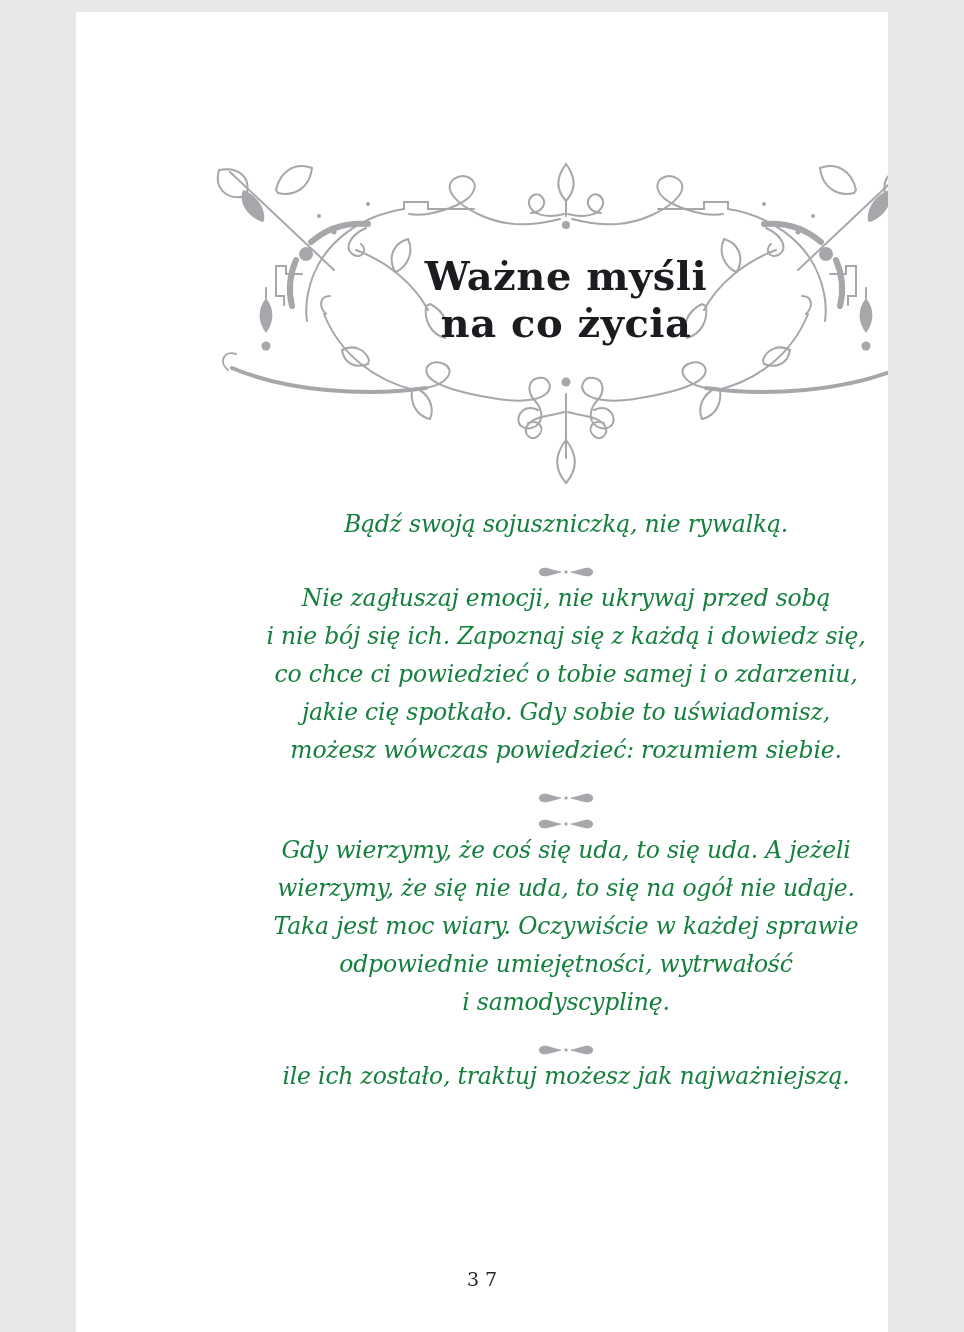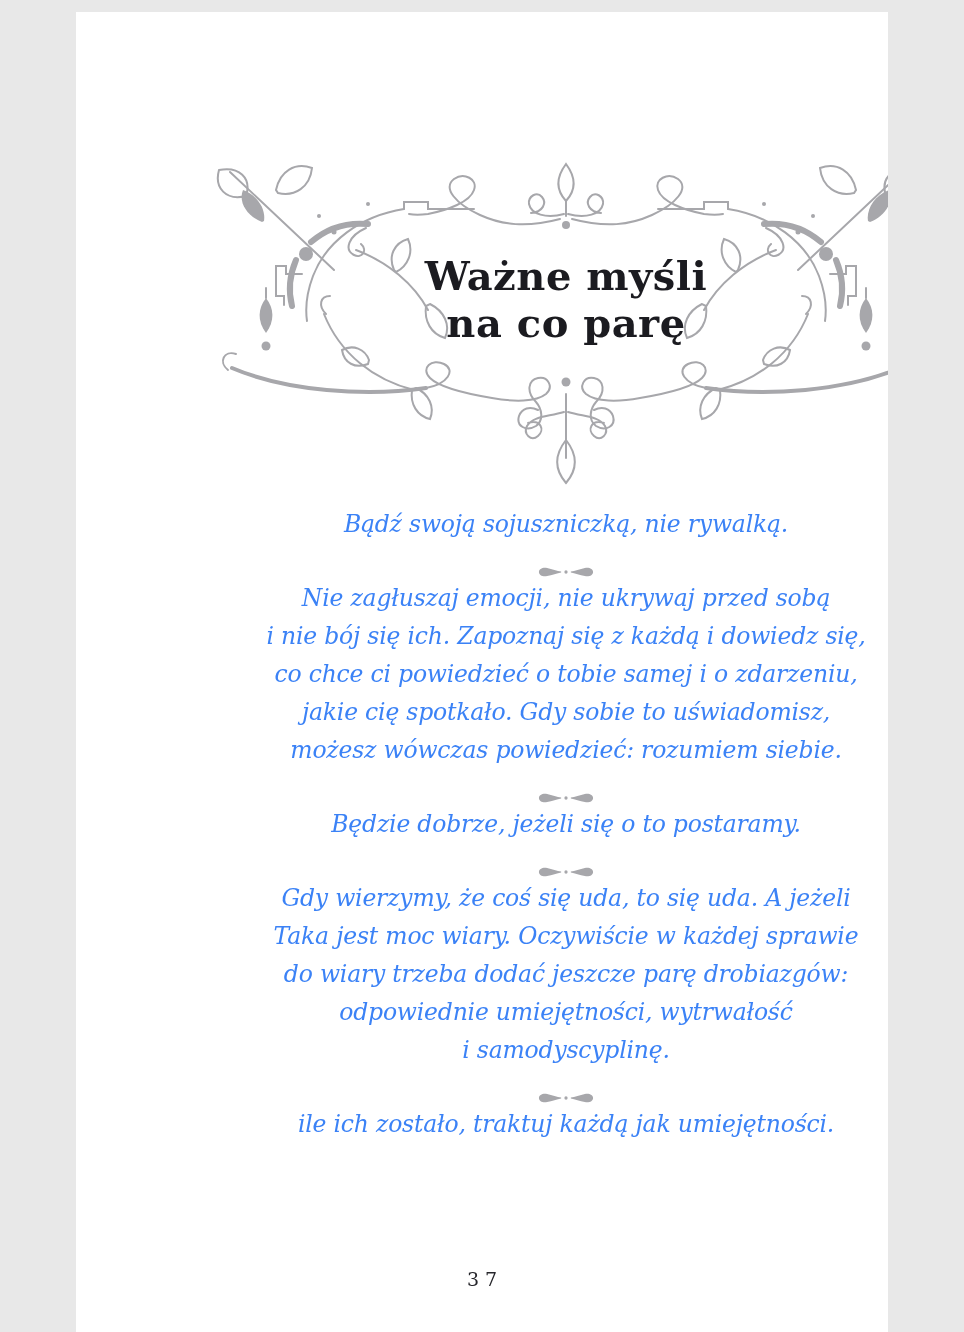--- a/index.html
+++ b/index.html
@@ -10,21 +10,21 @@
   }
   .ornament-wrap{position:absolute;left:140px;top:146px;width:700px;height:332px;}
   .ornament-wrap svg{position:absolute;left:0;top:0;}
   .title{
     position:absolute;left:0;top:94px;width:100%;text-align:center;
     font-weight:bold;font-size:40px;line-height:47px;color:#1b1b20;
     letter-spacing:0.5px;
   }
   .content{
     position:absolute;left:142px;top:493px;width:696px;text-align:center;
-    font-style:italic;font-size:23.5px;line-height:38px;color:#3b82f6;
+    font-style:italic;font-size:23.5px;line-height:38px;color:#15803d;
     letter-spacing:-0.2px;
   }
   .quote{margin:0;}
   .qline{display:block;}
   .divider{width:58px;height:16px;margin:10px auto;}
   .pageno{
     position:absolute;left:0;top:1256px;width:100%;text-align:center;
     font-size:19px;color:#26262b;letter-spacing:6px;text-indent:6px;
   }
 </style>
@@ -117,21 +117,21 @@
         <circle cx="350" cy="224" r="4.5" fill="#a7a7ab" stroke="none"></circle>
         <path d="M350 236 L350 300"></path>
         <path d="M348 254 C331 259 317 258 311 268 C307 276 315 284 322 278 C329 272 325 261 312 265"></path>
         <path d="M352 254 C369 259 383 258 389 268 C393 276 385 284 378 278 C371 272 375 261 388 265"></path>
         <path d="M350 282 C361 296 362 311 350 325 C338 311 339 296 350 282 Z"></path>
       </g>
     </svg>
 
     <div class="title">
       <div>Ważne myśli</div>
-      <div>na co parę</div>
+      <div>na co życia</div>
     </div>
   </div>
 
   <main class="content">
 
     <p class="quote">
       <span class="qline">Bądź swoją sojuszniczką, nie rywalką.</span>
     </p>
 
     <div class="divider">
@@ -151,49 +151,46 @@
     </p>
 
     <div class="divider">
       <svg width="58" height="16" viewBox="0 0 60 16" fill="#a7a7ab">
         <path d="M2 8 C2 4.6 6.2 2.8 10.5 3.8 C15.5 5 21 6.8 25 7.6 L25 8.4 C21 9.2 15.5 11 10.5 12.2 C6.2 13.2 2 11.4 2 8 Z"></path>
         <circle cx="30" cy="8" r="1.7"></circle>
         <path d="M58 8 C58 4.6 53.8 2.8 49.5 3.8 C44.5 5 39 6.8 35 7.6 L35 8.4 C39 9.2 44.5 11 49.5 12.2 C53.8 13.2 58 11.4 58 8 Z"></path>
       </svg>
     </div>
 
-    <p class="quote">
-      <span class="qline">Będzie dobrze, jeżeli się o to postaramy.</span>
-    </p>
 
     <div class="divider">
       <svg width="58" height="16" viewBox="0 0 60 16" fill="#a7a7ab">
         <path d="M2 8 C2 4.6 6.2 2.8 10.5 3.8 C15.5 5 21 6.8 25 7.6 L25 8.4 C21 9.2 15.5 11 10.5 12.2 C6.2 13.2 2 11.4 2 8 Z"></path>
         <circle cx="30" cy="8" r="1.7"></circle>
         <path d="M58 8 C58 4.6 53.8 2.8 49.5 3.8 C44.5 5 39 6.8 35 7.6 L35 8.4 C39 9.2 44.5 11 49.5 12.2 C53.8 13.2 58 11.4 58 8 Z"></path>
       </svg>
     </div>
 
     <p class="quote">
       <span class="qline">Gdy wierzymy, że coś się uda, to się uda. A jeżeli</span>
+      <span class="qline">wierzymy, że się nie uda, to się na ogół nie udaje.</span>
       <span class="qline">Taka jest moc wiary. Oczywiście w każdej sprawie</span>
-      <span class="qline">do wiary trzeba dodać jeszcze parę drobiazgów:</span>
       <span class="qline">odpowiednie umiejętności, wytrwałość</span>
       <span class="qline">i samodyscyplinę.</span>
     </p>
 
     <div class="divider">
       <svg width="58" height="16" viewBox="0 0 60 16" fill="#a7a7ab">
         <path d="M2 8 C2 4.6 6.2 2.8 10.5 3.8 C15.5 5 21 6.8 25 7.6 L25 8.4 C21 9.2 15.5 11 10.5 12.2 C6.2 13.2 2 11.4 2 8 Z"></path>
         <circle cx="30" cy="8" r="1.7"></circle>
         <path d="M58 8 C58 4.6 53.8 2.8 49.5 3.8 C44.5 5 39 6.8 35 7.6 L35 8.4 C39 9.2 44.5 11 49.5 12.2 C53.8 13.2 58 11.4 58 8 Z"></path>
       </svg>
     </div>
 
     <p class="quote">
-      <span class="qline">ile ich zostało, traktuj każdą jak umiejętności.</span>
+      <span class="qline">ile ich zostało, traktuj możesz jak najważniejszą.</span>
     </p>
 
   </main>
 
   <div class="pageno">37</div>
 
 </div>
 
 </body></html>

